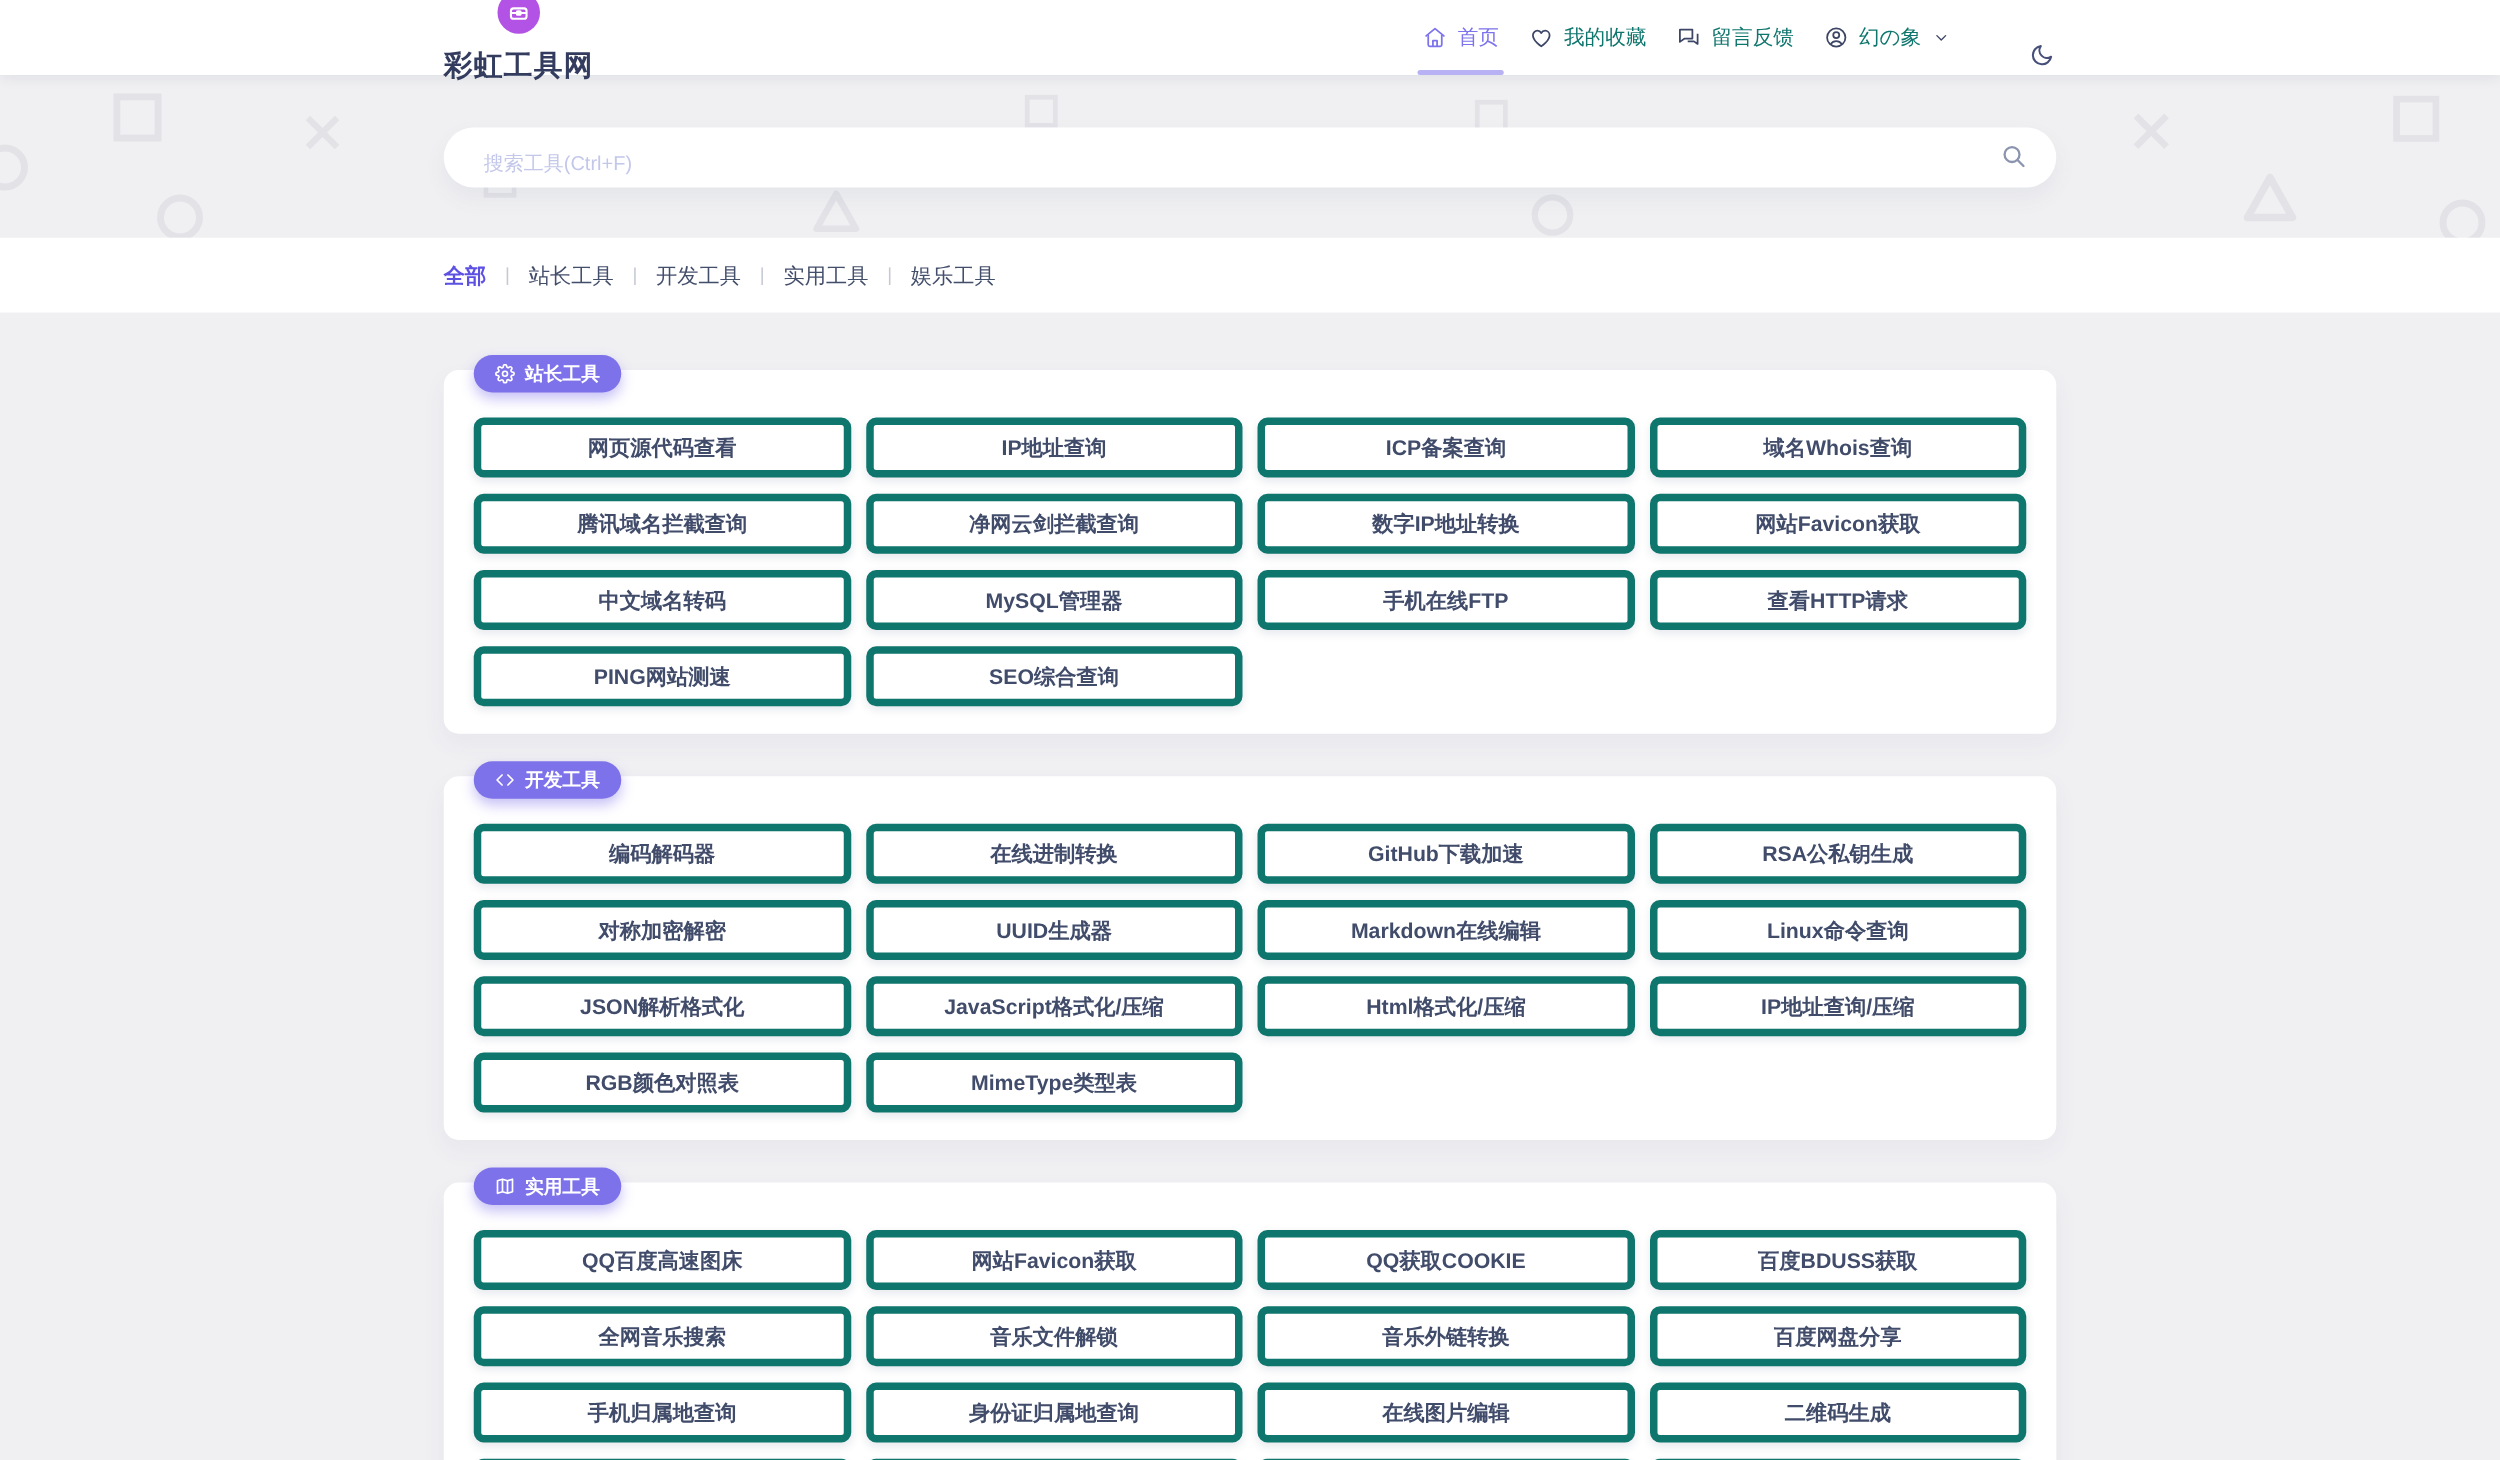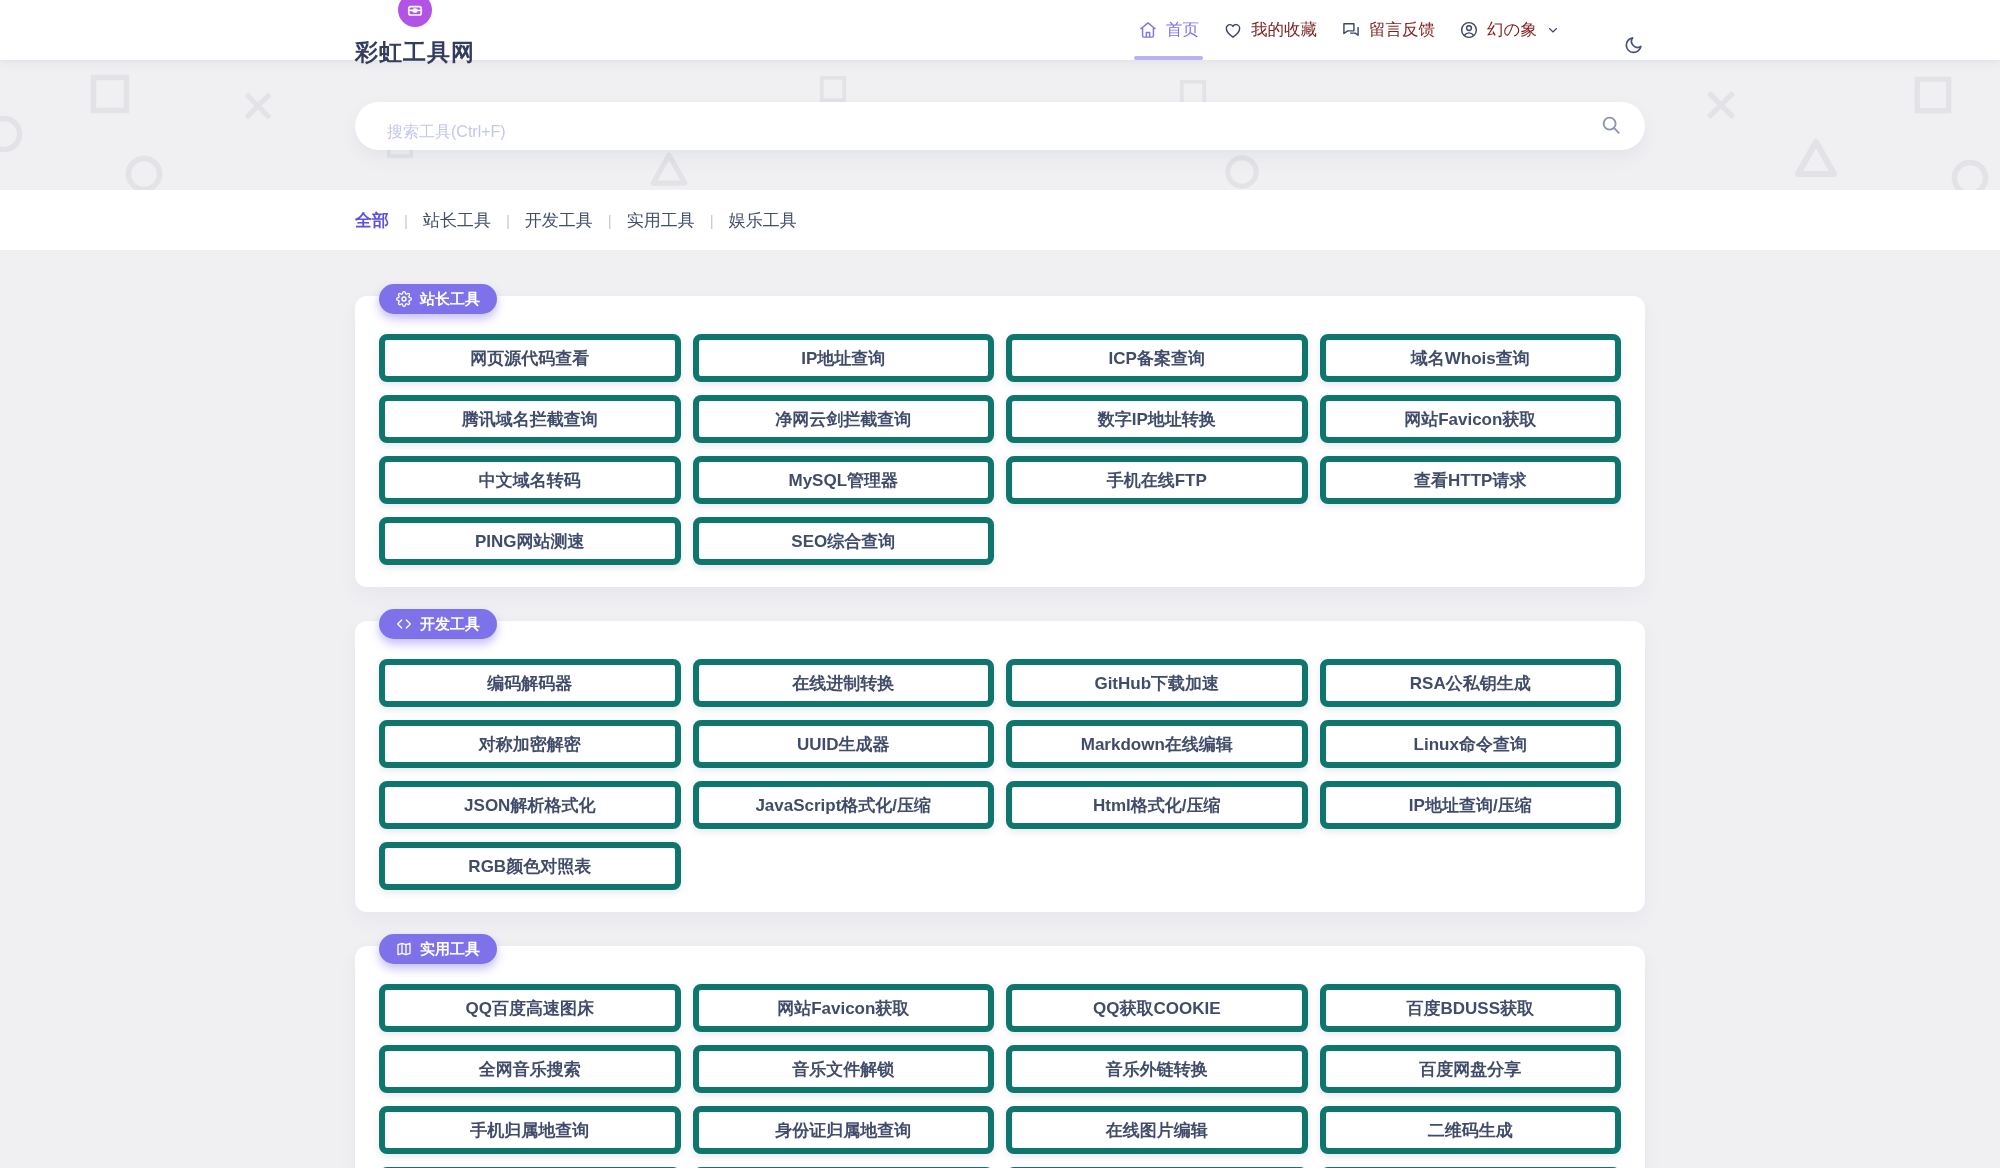--- a/index.html
+++ b/index.html
@@ -8,21 +8,21 @@
   .container { width:1290px; margin:0 auto; }
 
   
   .header { background:#fff; height:60px; position:relative; z-index:5; box-shadow:0 2px 10px rgba(40,50,90,.08); }
   .header .container { display:flex; align-items:center; justify-content:space-between; height:60px; }
   .brand { display:flex; align-items:center; gap:10px;flex-direction:column; }
   .logo-circle { width:34px; height:34px; border-radius:50%; background:#b353e6; display:flex; align-items:center; justify-content:center; }
   .logo-circle svg { width:20px; height:20px; stroke:#fff; fill:none; stroke-width:2; }
   .brand-name { font-size:23px; font-weight:bold; color:#333c5e; letter-spacing:1px; }
   .nav { display:flex; align-items:flex-end; gap:24px; }
-  .nav-item { display:flex; align-items:center; gap:8px; font-size:16.5px; color:#7f1d1d; cursor:pointer; height:60px; position:relative; text-decoration:none; }
+  .nav-item { display:flex; align-items:center; gap:8px; font-size:16.5px; color:#0f766e; cursor:pointer; height:60px; position:relative; text-decoration:none; }
   .nav-item .nav-ic svg { width:20px; height:20px; stroke:#3d4666; fill:none; stroke-width:1.7; display:block; }
   .nav-item.active { color:#7d73ec; }
   .nav-item.active .nav-ic svg { stroke:#7d73ec; }
   .nav-item.active::after { content:""; position:absolute; left:-4px; right:-4px; bottom:0; height:4px; background:#b8b1f3; border-radius:2px; }
   .chev svg { width:12px; height:12px; stroke:#3d4666; fill:none; stroke-width:2.2; display:block; margin-left:2px; }
   .theme-toggle { margin-left:40px; cursor:pointer; display:flex; align-items:center; }
   .theme-toggle svg { width:22px; height:22px; stroke:#46507a; fill:none; stroke-width:1.8; }
 
   
   .hero { position:relative; height:130px; background:#f0f0f2; overflow:hidden; }
@@ -258,20 +258,21 @@
           <button class="tool">RSA公私钥生成</button>
           <button class="tool">对称加密解密</button>
           <button class="tool">UUID生成器</button>
           <button class="tool">Markdown在线编辑</button>
           <button class="tool">Linux命令查询</button>
           <button class="tool">JSON解析格式化</button>
           <button class="tool">JavaScript格式化/压缩</button>
           <button class="tool">Html格式化/压缩</button>
           <button class="tool">IP地址查询/压缩</button>
           <button class="tool">RGB颜色对照表</button>
+          <button class="tool">MimeType类型表</button>
         </div>
       </section>
       <section class="card">
         <div class="badge">
           <span>
             <svg viewBox="0 0 24 24">
               <path d="M3 5.5 9 3.5l6 2 6-2v15l-6 2-6-2-6 2v-15z" stroke-linejoin="round"></path>
               <path d="M9 3.5v15"></path>
               <path d="M15 5.5v15"></path>
             </svg>

